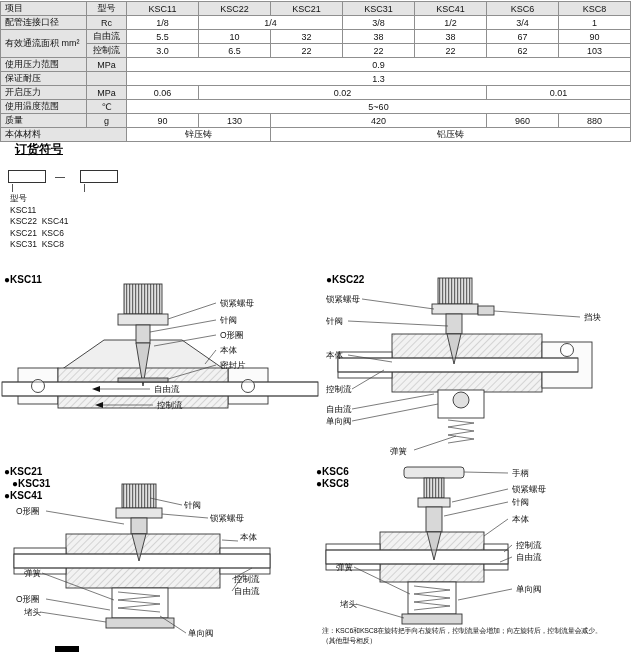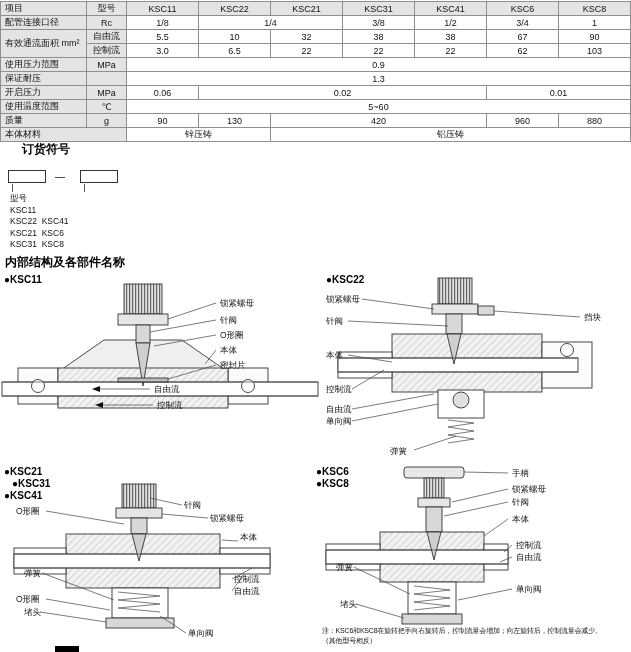--- a/index.html
+++ b/index.html
@@ -137,36 +137,35 @@
       <td>880</td>
     </tr>
     <tr>
       <td class="hd lbl" colspan="2">本体材料</td>
       <td colspan="2">锌压铸</td>
       <td colspan="5">铝压铸</td>
     </tr>
   </tbody>
     </table>
 
-  <div class="sec-title" style="left:22px; top:141px;">订货符号</div>
+  <div class="sec-title" style="left:15px; top:141px;text-decoration:underline;">订货符号</div>
   <span class="obox" style="left:8px; top:170px;"></span>
   <span class="odash" style="left:55px; top:171px;">—</span>
   <span class="obox" style="left:80px; top:170px;"></span>
   <span class="vline" style="left:12px; top:184px;"></span>
   <span class="vline" style="left:84px; top:184px;"></span>
 
   <div class="ogroup" style="left:10px; top:193px;">
     <div>型号</div>
     <div>KSC11</div>
     <div>KSC22  KSC41</div>
     <div>KSC21  KSC6</div>
     <div>KSC31  KSC8</div>
   </div>
 
-  <div class="sec-title" style="left:5px; top:254px;">内部结构及各部件名称</div>
 
   <div class="diag-block" style="left:0; top:272px; width:320px; height:192px;">
     <div class="diag-title" style="left:4px; top:2px;">●KSC11</div>
     <svg class="diag" width="320" height="192" viewBox="0 0 320 192">
       <defs>
         <pattern id="k1" width="3" height="6" patternUnits="userSpaceOnUse">
           <rect width="3" height="6" fill="#e0e0e0"></rect>
             <rect width="1.2" height="6" fill="#666"></rect>
         </pattern>
         <pattern id="h1" width="5" height="5" patternUnits="userSpaceOnUse" patternTransform="rotate(45)">

